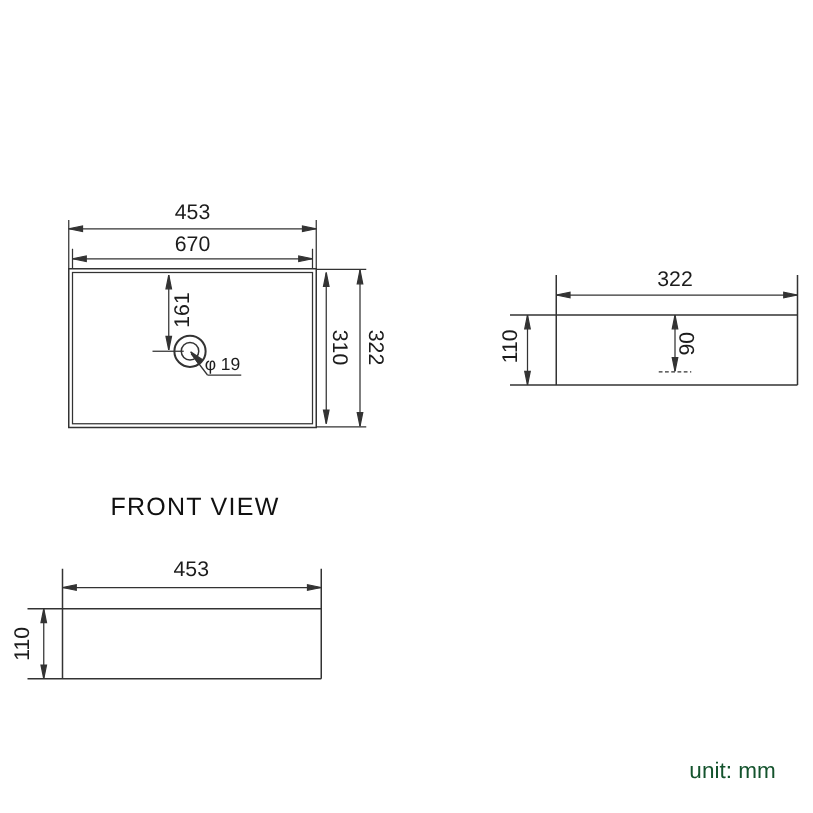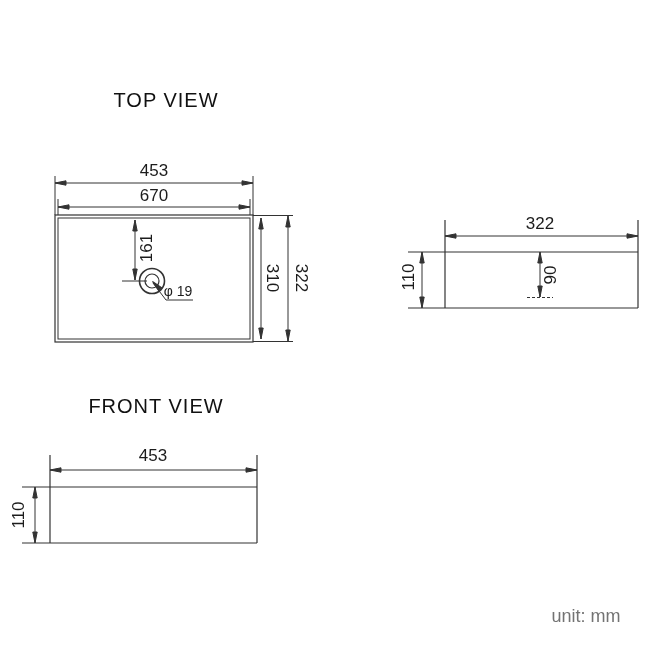--- a/index.html
+++ b/index.html
@@ -13,21 +13,21 @@
     transform:translate(-50%,-50%);line-height:1;
   }
   .rot90{transform:translate(-50%,-50%) rotate(90deg);}
   .rotm90{transform:translate(-50%,-50%) rotate(-90deg);}
   .title{
     position:absolute;font-size:20px;color:#111111;letter-spacing:1px;
     white-space:nowrap;transform:translate(-50%,-50%);font-weight:500;line-height:1;
   }
   .dia{font-size:14px;}
   .unit{
-    position:absolute;font-size:18px;color:#737373;white-space:nowrap;
+    position:absolute;font-size:18px;color:#14532d;white-space:nowrap;
     transform:translate(-50%,-50%);line-height:1;
   }
 </style>
 </head>
 <body>
 
 <div class="canvas">
 
   <svg class="linework" width="650" height="650" viewBox="0 0 650 650" stroke="#333333" fill="none" stroke-width="1">
 
@@ -101,21 +101,20 @@
       <line x1="50" y1="470" x2="257" y2="470"></line>
       <polygon points="0,0 11,-2.2 11,2.2" transform="translate(50,470)" fill="#333333"></polygon>
       <polygon points="0,0 -11,-2.2 -11,2.2" transform="translate(257,470)" fill="#333333"></polygon>
 
       <line x1="35" y1="487" x2="35" y2="543"></line>
       <polygon points="0,0 -2.2,11 2.2,11" transform="translate(35,487)" fill="#333333"></polygon>
       <polygon points="0,0 -2.2,-11 2.2,-11" transform="translate(35,543)" fill="#333333"></polygon>
     </g>
   </svg>
 
-  <div class="title" style="left:166px;top:100px;">TOP VIEW</div>
   <div class="title" style="left:156px;top:406px;">FRONT VIEW</div>
 
   <div class="lbl" style="left:154px;top:170px;">453</div>
   <div class="lbl" style="left:154px;top:195px;">670</div>
   <div class="lbl rotm90" style="left:146px;top:248px;">161</div>
   <div class="lbl rot90" style="left:272px;top:278px;">310</div>
   <div class="lbl rot90" style="left:301px;top:278px;">322</div>
   <div class="lbl dia" style="left:178px;top:291px;">φ 19</div>
 
   <div class="lbl" style="left:540px;top:223px;">322</div>

